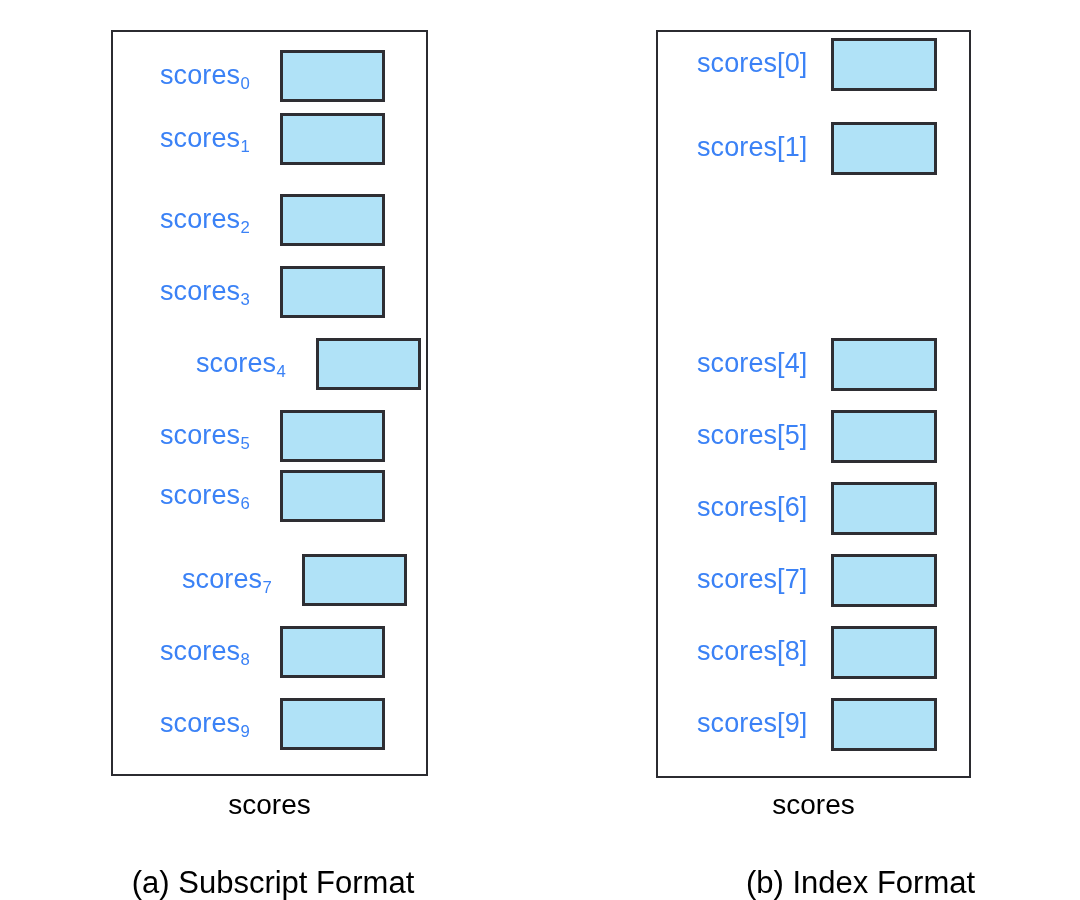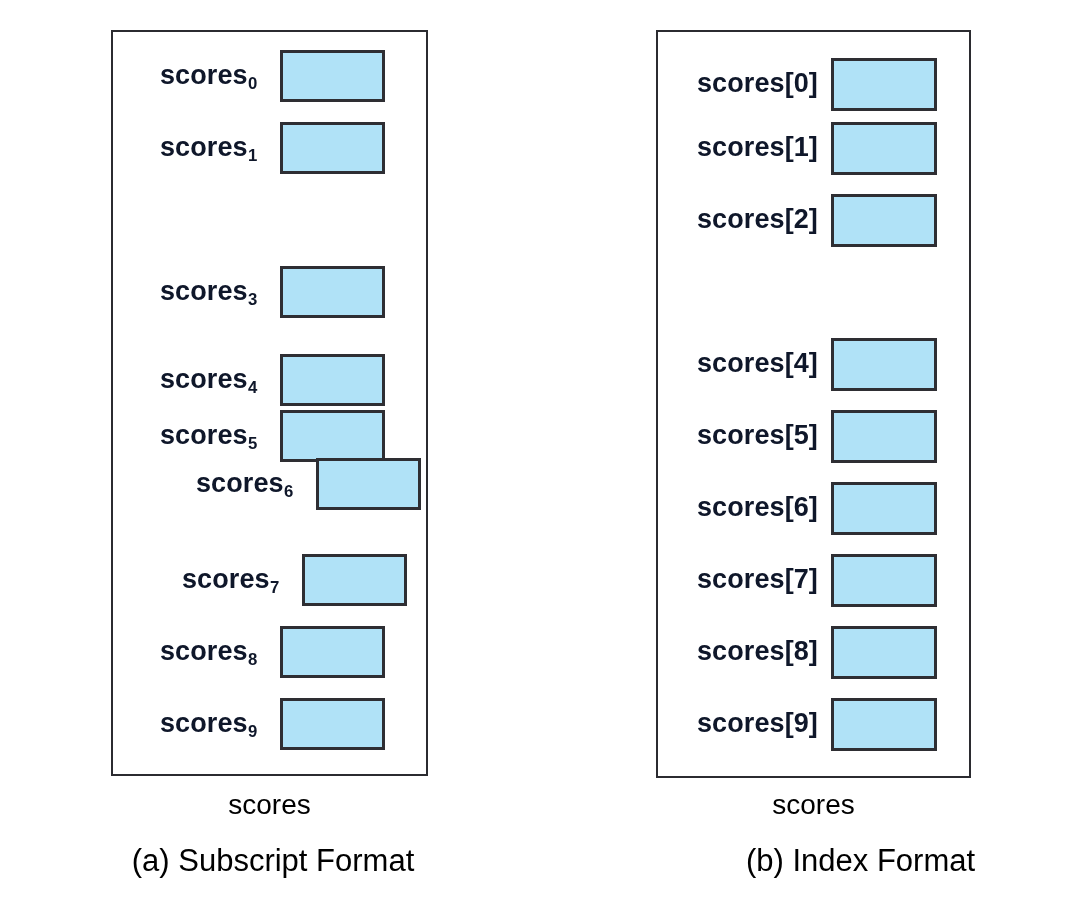--- a/index.html
+++ b/index.html
@@ -68,22 +68,21 @@
     display: flex;
     align-items: center;
   }
 
   .cell-label {
     position: absolute;
     font-size: 27px;
     line-height: 1;
     letter-spacing: 0.1px;
     white-space: nowrap;
-    color: #0f172a;
-    font-weight: bold;
+    color: #3b82f6;
   }
   .panel.subscript .cell-label {
     left: 47px;     
     top: 14px;
     text-align: left;
   }
   .panel.index .cell-label {
     left: 39px;     
     top: 14px;
     text-align: left;
@@ -134,20 +133,21 @@
     width: 315px;
   }
 
   .panel-caption {
     position: absolute;
     font-size: 31px;
     line-height: 1;
     text-align: center;
     white-space: nowrap;
     color: #000000;
+    margin-top: 22px;
   }
   .panel.subscript .panel-caption {
     left: 58px;
     top: 845px;
     width: 430px;
   }
   .panel.index .panel-caption {
     left: 113px;
     top: 845px;
     width: 415px;
@@ -158,37 +158,41 @@
 
 <div class="figure">
 
   <div class="panel subscript">
     <div class="array-frame">
       <div class="rows">
           <div class="row" style="top: 16px;">
             <div class="cell-label">scores<sub>0</sub></div>
             <div class="cell-box"></div>
           </div>
-          <div class="row" style="top: 88px;">
+          <div class="row" style="top: 79px;">
             <div class="cell-label">scores<sub>1</sub></div>
+            <div class="cell-box"></div>
+          </div>
+          <div class="row" style="top: 160px;">
+            <div class="cell-label">scores<sub>2</sub></div>
             <div class="cell-box"></div>
           </div>
           <div class="row" style="top: 232px;">
             <div class="cell-label">scores<sub>3</sub></div>
             <div class="cell-box"></div>
           </div>
-          <div class="row" style="top: 320px;">
+          <div class="row" style="top: 304px; margin-left: 36px;">
             <div class="cell-label">scores<sub>4</sub></div>
             <div class="cell-box"></div>
           </div>
           <div class="row" style="top: 376px;">
             <div class="cell-label">scores<sub>5</sub></div>
             <div class="cell-box"></div>
           </div>
-          <div class="row" style="top: 424px; margin-left: 36px;">
+          <div class="row" style="top: 436px;">
             <div class="cell-label">scores<sub>6</sub></div>
             <div class="cell-box"></div>
           </div>
           <div class="row" style="top: 520px; margin-left: 22px;">
             <div class="cell-label">scores<sub>7</sub></div>
             <div class="cell-box"></div>
           </div>
           <div class="row" style="top: 592px;">
             <div class="cell-label">scores<sub>8</sub></div>
             <div class="cell-box"></div>
@@ -199,30 +203,26 @@
           </div>
         </div>
     </div>
     <div class="frame-caption">scores</div>
     <div class="panel-caption">(a) Subscript Format</div>
   </div>
 
   <div class="panel index">
     <div class="array-frame">
       <div class="rows">
-          <div class="row" style="top: 24px; padding-left: 28px;">
+          <div class="row" style="top: 4px; padding-left: 28px;">
             <div class="cell-label">scores[0]</div>
             <div class="cell-box"></div>
           </div>
           <div class="row" style="top: 88px; padding-left: 28px;">
             <div class="cell-label">scores[1]</div>
-            <div class="cell-box"></div>
-          </div>
-          <div class="row" style="top: 160px;">
-            <div class="cell-label">scores[2]</div>
             <div class="cell-box"></div>
           </div>
           <div class="row" style="top: 304px; padding-left: 29px;">
             <div class="cell-label">scores[4]</div>
             <div class="cell-box"></div>
           </div>
           <div class="row" style="top: 376px;">
             <div class="cell-label">scores[5]</div>
             <div class="cell-box"></div>
           </div>

